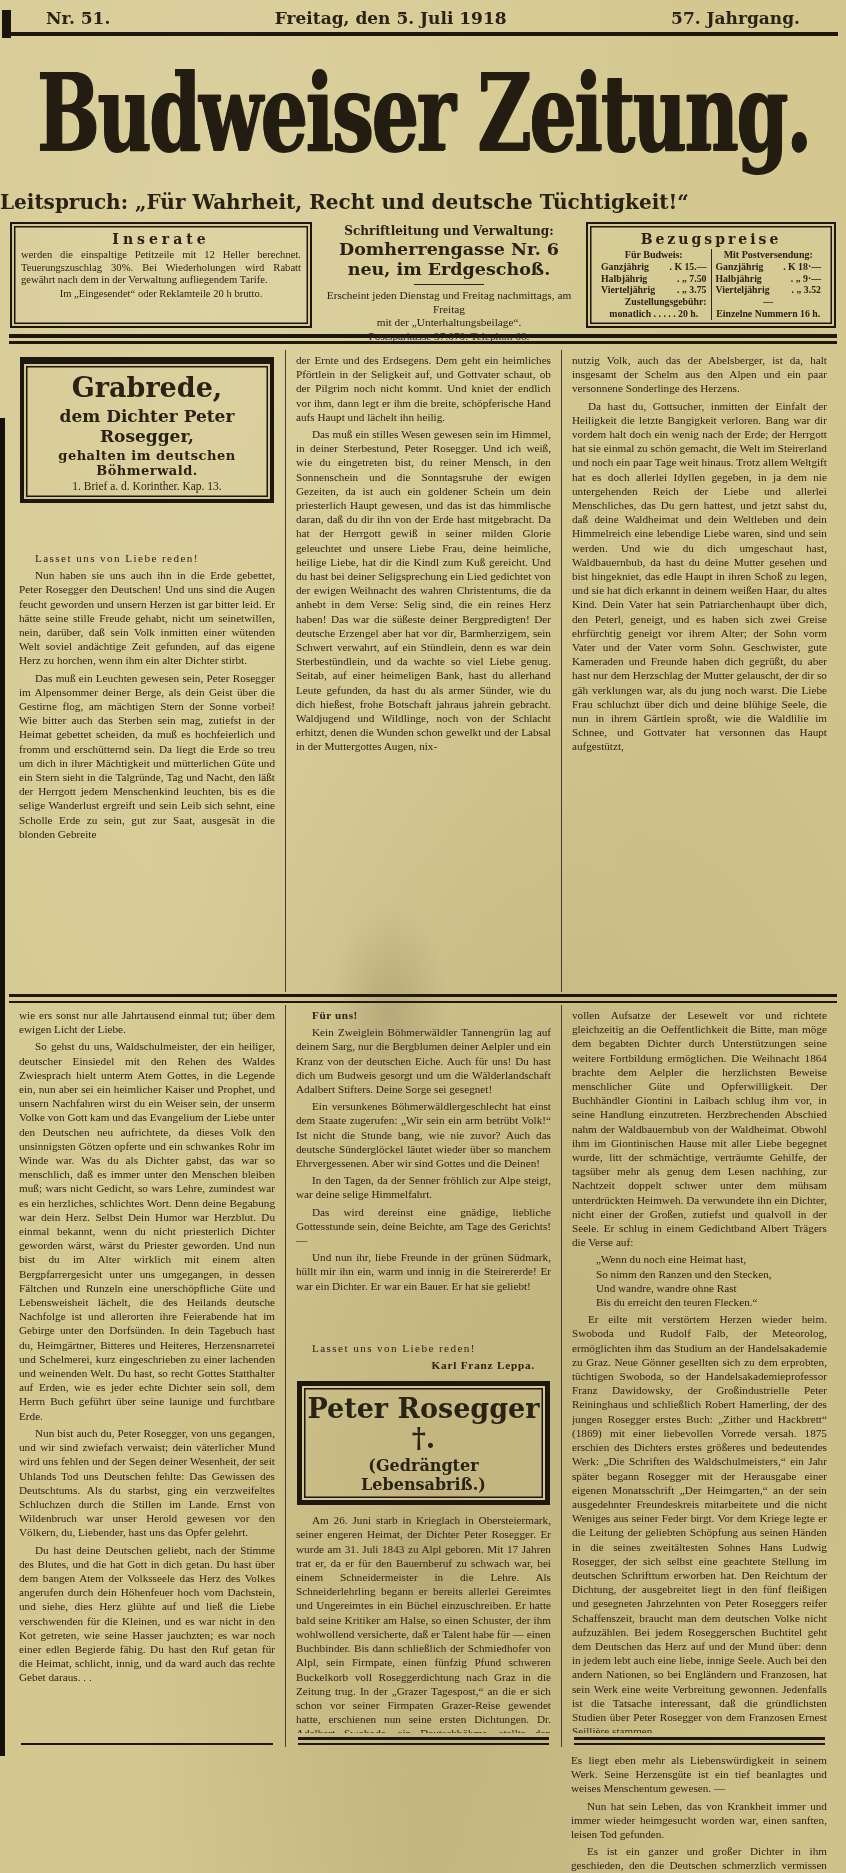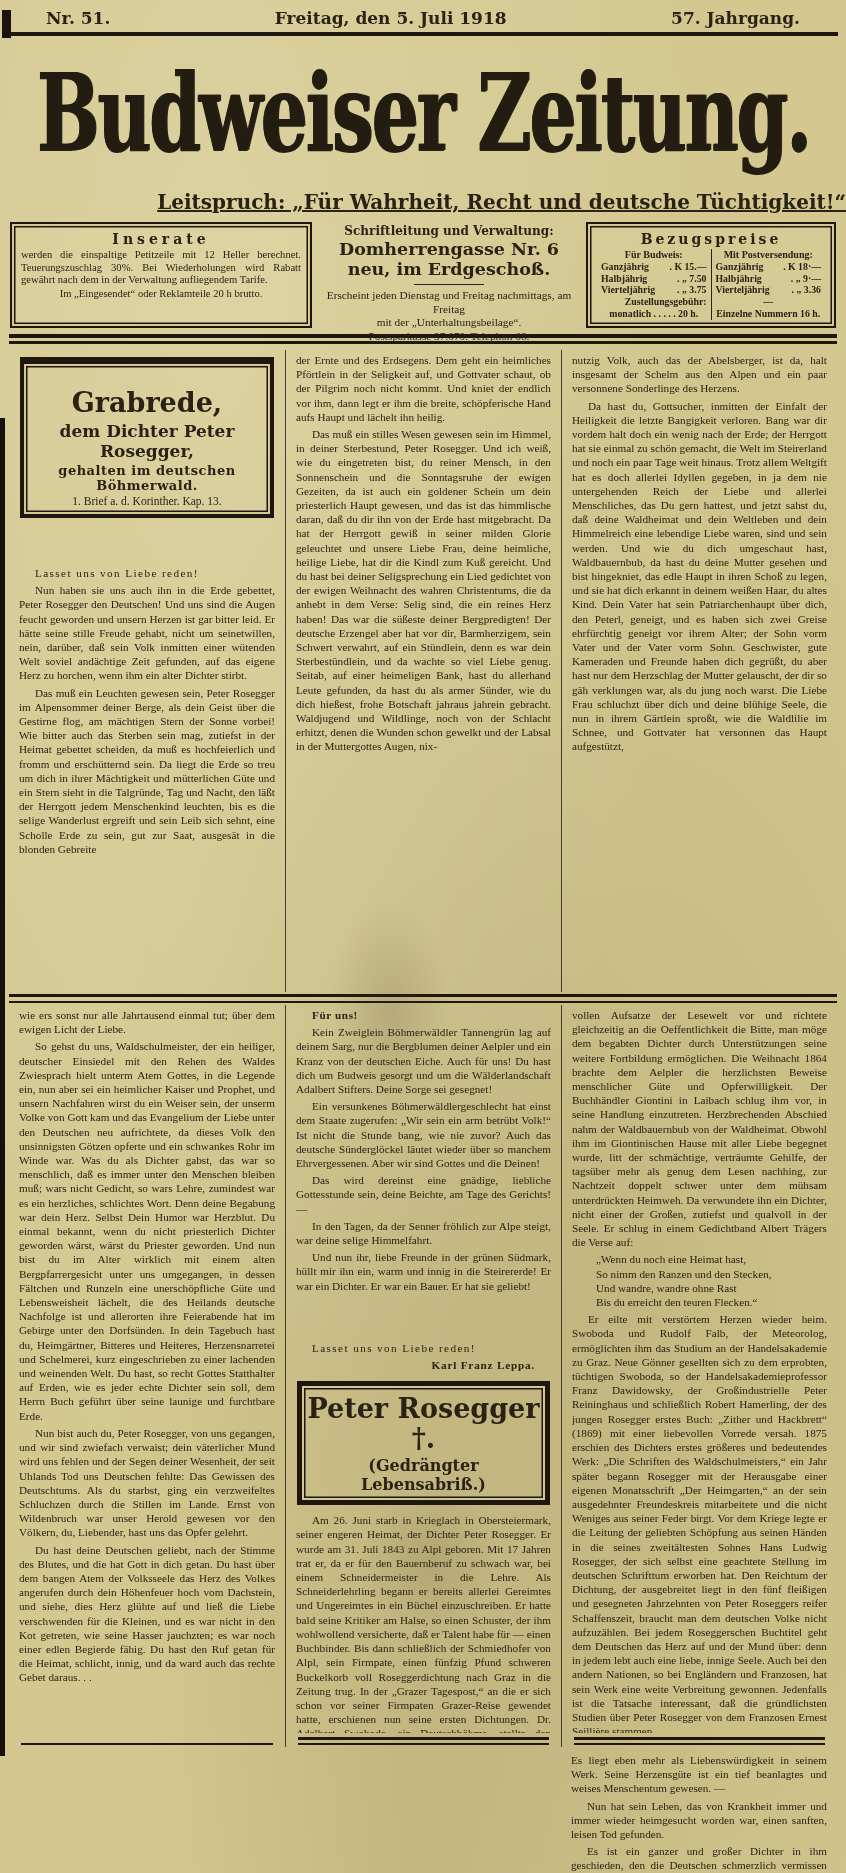--- a/index.html
+++ b/index.html
@@ -22,21 +22,21 @@
   .header-rule { border-top: 4px solid #1d1710; margin: 3px 8px 0 8px; }
 
   .masthead { height: 152px; display: flex; align-items: center; justify-content: center; overflow: hidden; }
   .masthead-title {
     font-family: "DejaVu Serif", serif; font-weight: bold; font-size: 74px;
     letter-spacing: -2px; white-space: nowrap;
     transform: scaleY(1.45); transform-origin: center;
     text-shadow: 1.5px 0 0 #29221a, 0 1px 0 #29221a;
     color: #231c10;
   }
-  .motto { text-align: right; font-size: 20px; margin: 2px 0 8px 0; text-decoration: underline; }
+  .motto { text-align: left; font-size: 20px; margin: 2px 0 8px 0; }
 
   
   .info-row { display: flex; gap: 10px; margin: 2px 10px 0 10px; height: 106px; }
   .box-double {
     border: 2.5px solid #1d1710;
     box-shadow: inset 0 0 0 2px #d4c890, inset 0 0 0 3.5px #1d1710;
     padding: 7px 9px 5px 9px; background: rgba(255,250,220,0.06);
   }
   .inserate { width: 302px; text-align: center; }
   .inserate-title { font-size: 14px; letter-spacing: 4px; margin-bottom: 2px; }
@@ -76,21 +76,21 @@
   .para.no-indent { text-indent: 0; }
   .para.lead-spaced { letter-spacing: 1.4px; margin-top: 48px; }
   .para.lead-bold { font-weight: bold; letter-spacing: 0.6px; }
   .para.verse { white-space: pre-line; text-align: left; text-indent: 0; padding-left: 24px; }
   .para.signature { text-align: right; padding-right: 16px; font-weight: bold; letter-spacing: 0.8px; }
 
   
   .headline-box {
     border: 4px solid #1d1710; border-top-width: 7px;
     box-shadow: inset 0 0 0 2px #d4c890, inset 0 0 0 3.5px #1d1710;
-    text-align: center; padding: 24px 4px 7px 4px; margin: 4px 1px 9px 1px;
+    text-align: center; padding: 9px 4px 7px 4px; margin: 4px 1px 9px 1px;
   }
   .headline-title { font-size: 27px; line-height: 30px; }
   .headline-sub1 { font-size: 17px; margin-top: 3px; }
   .headline-sub2 { font-size: 13px; letter-spacing: 0.5px; margin-top: 2px; }
   .headline-sub3 { font-size: 11.5px; margin-top: 2px; }
 
   
   .obit-box {
     border: 5px solid #1d1710;
     box-shadow: inset 0 0 0 2px #d4c890, inset 0 0 0 3.5px #1d1710;
@@ -176,21 +176,21 @@
         <div class="prow">
           <span>Ganzjährig</span>
           <span>. K 18·—</span>
         </div>
         <div class="prow">
           <span>Halbjährig</span>
           <span>. „ 9·—</span>
         </div>
         <div class="prow">
           <span>Vierteljährig</span>
-          <span>. „ 3.36</span>
+          <span>. „ 3.52</span>
         </div>
         <div class="pdash">—</div>
         <div class="pnote">Einzelne Nummern 16 h.</div>
       </div>
     </div>
   </div>
 </div>
 
 <div class="rule-heavy"></div>
 
@@ -233,22 +233,22 @@
         <p class="para">Du hast deine Deutschen geliebt, nach der Stimme des Blutes, und die hat Gott in dich getan. Du hast über dem bangen Atem der Volksseele das Herz des Volkes angerufen durch dein Höhenfeuer hoch vom Dachstein, und siehe, dies Herz glühte auf und ließ die Liebe verschwenden für die Kleinen, und es war nicht in den Kot getreten, wie seine Hasser jauchzten; es war noch einer edlen Begierde fähig. Du hast den Ruf getan für die Heimat, schlicht, innig, und da ward auch das rechte Gebet daraus. . .</p>
       </div>
     <div class="end-rule-single"></div>
   </div>
   <div class="col col-flex">
     <div class="col-fill">
       <div>
           <p class="para lead-bold">Für uns!</p>
           <p class="para">Kein Zweiglein Böhmerwäldler Tannengrün lag auf deinem Sarg, nur die Bergblumen deiner Aelpler und ein Kranz von der deutschen Eiche. Auch für uns! Du hast dich um Budweis gesorgt und um die Wälderlandschaft Adalbert Stifters. Deine Sorge sei gesegnet!</p>
           <p class="para">Ein versunkenes Böhmerwäldlergeschlecht hat einst dem Staate zugerufen: „Wir sein ein arm betrübt Volk!“ Ist nicht die Stunde bang, wie nie zuvor? Auch das deutsche Sünderglöckel läutet wieder über so manchem Ehrvergessenen. Aber wir sind Gottes und die Deinen!</p>
+          <p class="para">In den Tagen, da der Senner fröhlich zur Alpe steigt, war deine selige Himmelfahrt.</p>
           <p class="para">Das wird dereinst eine gnädige, liebliche Gottesstunde sein, deine Beichte, am Tage des Gerichts! —</p>
-          <p class="para">In den Tagen, da der Senner fröhlich zur Alpe steigt, war deine selige Himmelfahrt.</p>
           <p class="para">Und nun ihr, liebe Freunde in der grünen Südmark, hüllt mir ihn ein, warm und innig in die Steirererde! Er war ein Dichter. Er war ein Bauer. Er hat sie geliebt!</p>
           <p class="para lead-spaced">Lasset uns von Liebe reden!</p>
           <p class="para signature">Karl Franz Leppa.</p>
         </div>
       <div class="obit-box">
         <div class="obit-title frak">Peter Rosegger †.</div>
         <div class="obit-sub frak">(Gedrängter Lebensabriß.)</div>
       </div>
       <div>
           <p class="para">Am 26. Juni starb in Krieglach in Obersteiermark, seiner engeren Heimat, der Dichter Peter Rosegger. Er wurde am 31. Juli 1843 zu Alpl geboren. Mit 17 Jahren trat er, da er für den Bauernberuf zu schwach war, bei einem Schneidermeister in die Lehre. Als Schneiderlehrling begann er bereits allerlei Gereimtes und Ungereimtes in ein Büchel einzuschreiben. Er hatte bald seine Kritiker am Halse, so einen Schuster, der ihm wohlwollend versicherte, daß er Talent habe für — einen Buchbinder. Bis dann schließlich der Schmiedhofer von Alpl, sein Firmpate, einen fünfzig Pfund schweren Buckelkorb voll Roseggerdichtung nach Graz in die Zeitung trug. In der „Grazer Tagespost,“ an die er sich schon vor seiner Firmpaten Grazer-Reise gewendet hatte, erschienen nun seine ersten Dichtungen. Dr. Adalbert Swoboda, ein Deutschböhme, stellte den jungen Dichter am 13. Dezember 1864 in einem liebe-</p>

